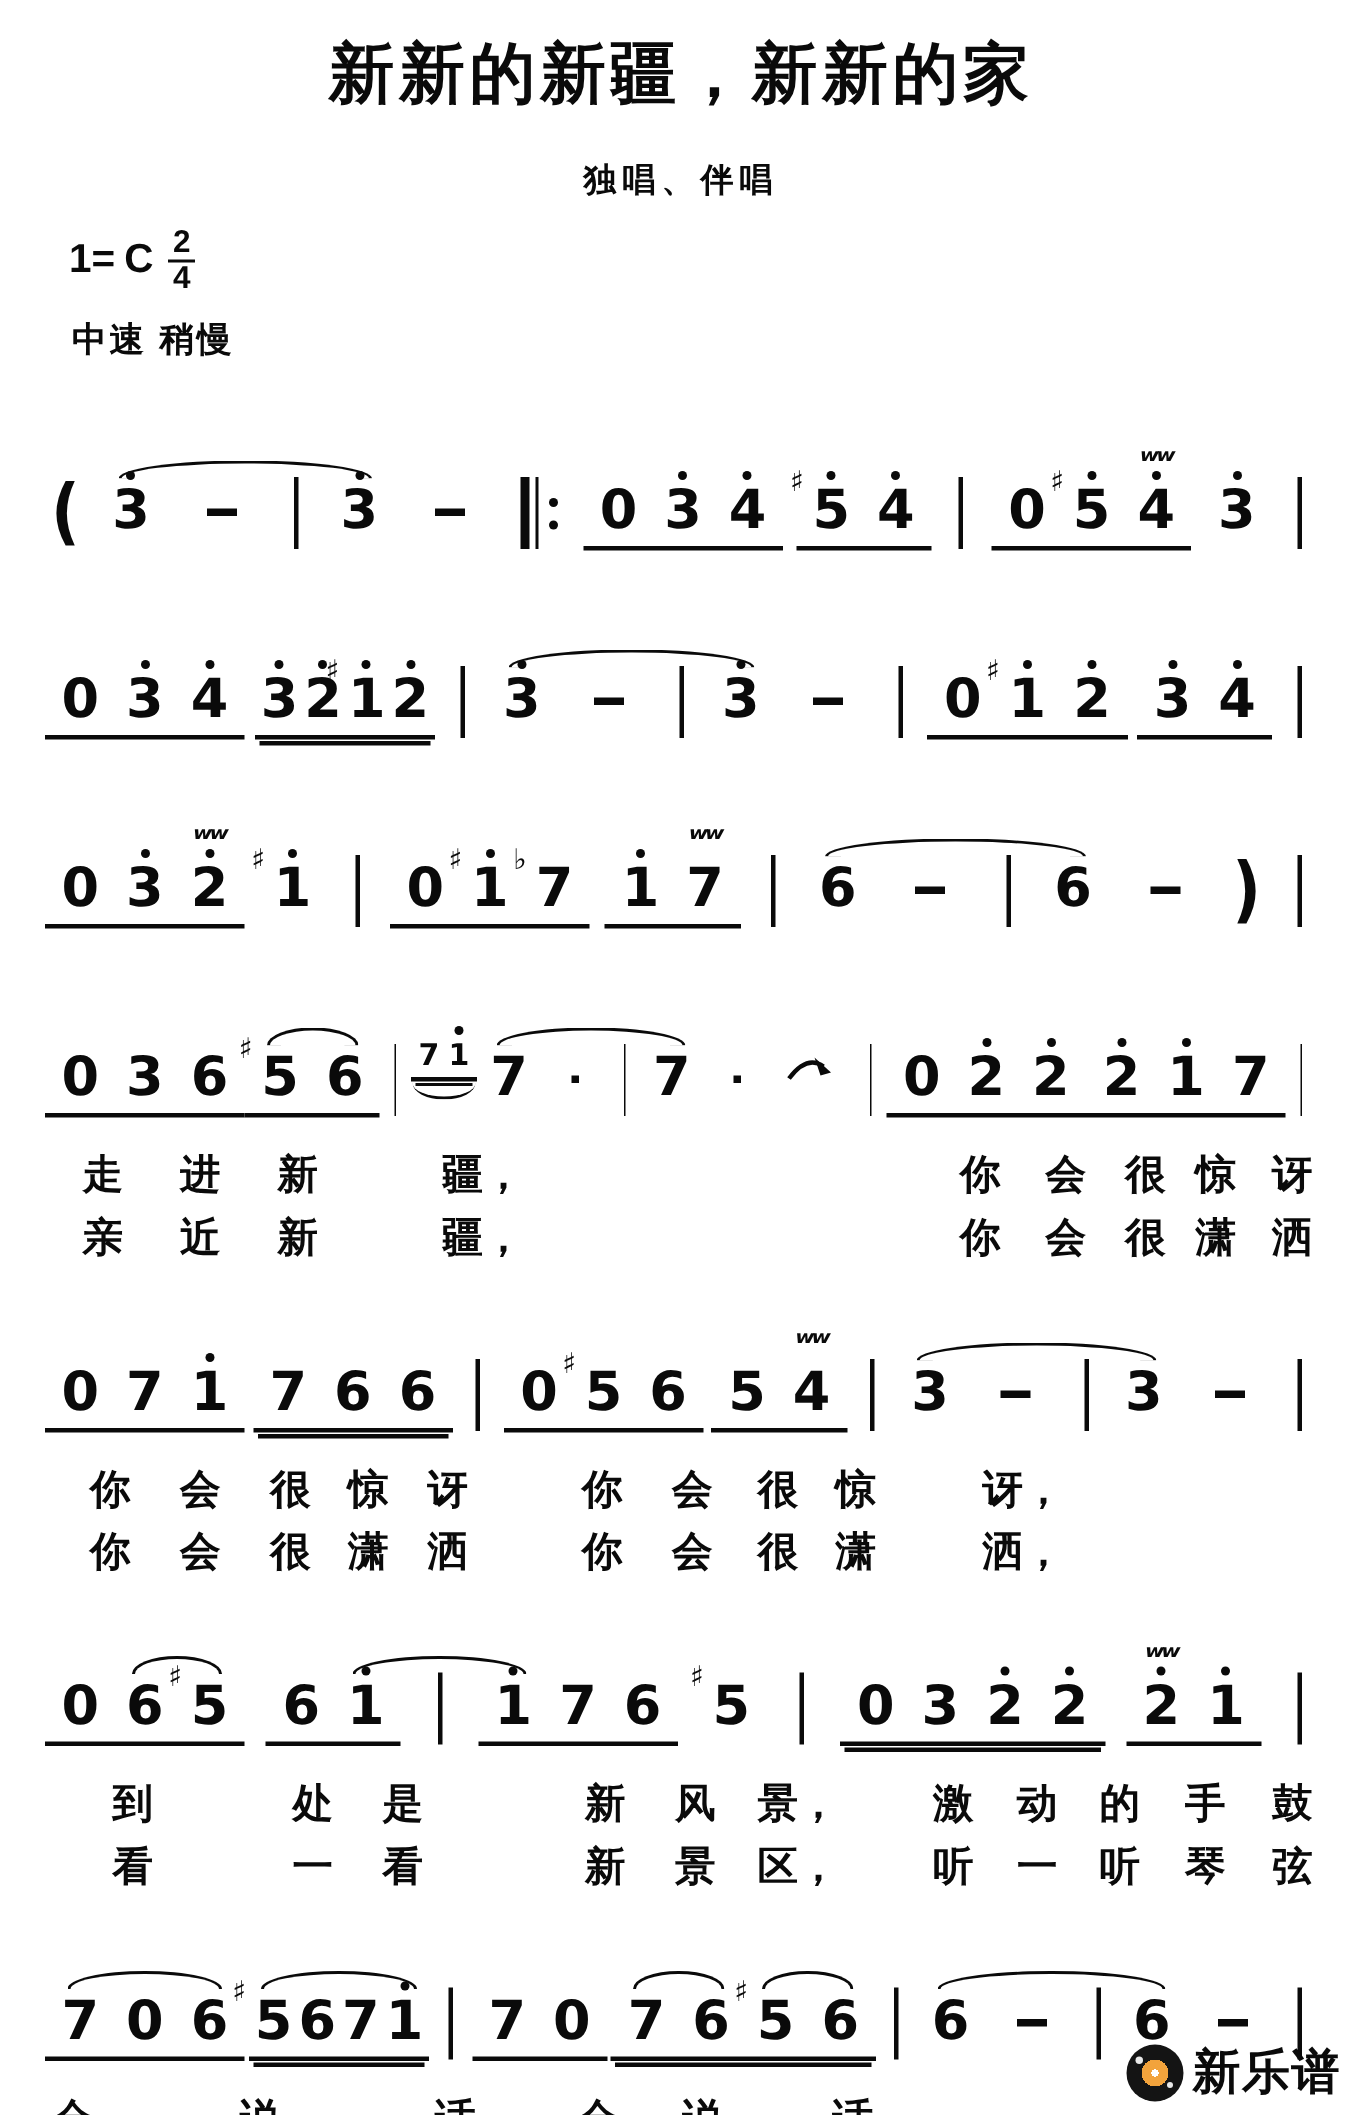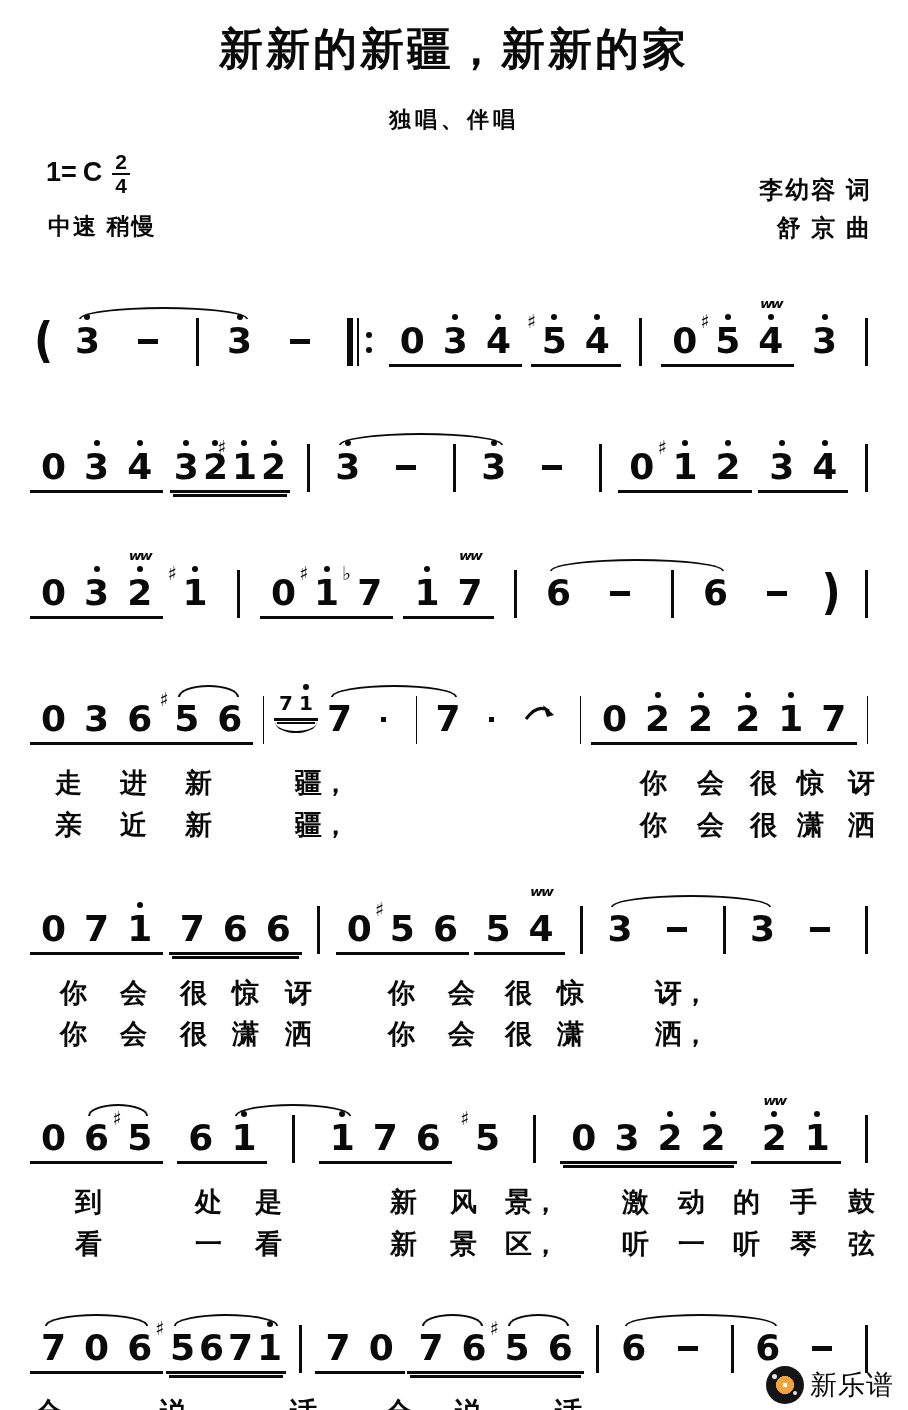--- a/index.html
+++ b/index.html
@@ -62,42 +62,38 @@
   .lyr span { display:inline-block; }
   
   .logo { position:absolute; right:14px; bottom:6px; display:flex; align-items:center; gap:6px; }
   .vinyl { width:38px; height:38px; border-radius:50%; background:
       radial-gradient(circle at 50% 50%, #ffffff 0 2.5px, #f2a33c 2.5px 9px, #141414 9px 19px);
       position:relative; }
   .vinyl::before { content:""; position:absolute; left:6px; top:8px; width:5px; height:5px;
       border-radius:50%; background:#fff; opacity:.9; }
   .vinyl::after { content:""; position:absolute; right:7px; bottom:9px; width:4px; height:4px;
       border-radius:50%; background:#fff; opacity:.9; }
-  .logo .brand { font-size:27px; font-weight:normal; letter-spacing:1px; }
+  .logo .brand { font-size:32px; font-weight:bold; letter-spacing:1px; }
 </style>
 </head>
 <body>
 
 <div class="title">新新的新疆，新新的家</div>
 <div class="subtitle">独唱、伴唱</div>
 
 <div class="meta">
   <div class="keysig">
     <span>1=</span>
       <span>C</span>
     <span class="frac">
       <span class="num">2</span>
       <span class="den">4</span>
     </span>
   </div>
   <div class="tempo">中速  稍慢</div>
-  <div class="credits">
-    <div>李幼容 词</div>
-    <div>舒 京 曲</div>
-  </div>
 </div>
 
 <div id="score">
     <div class="mline">
       <span class="paren">(</span>
       <span class="note dup"><span class="num">3</span></span>
       <span class="dash"></span>
       <span class="bar"></span>
       <span class="note dup"><span class="num">3</span></span>
       <span class="dash"></span>

